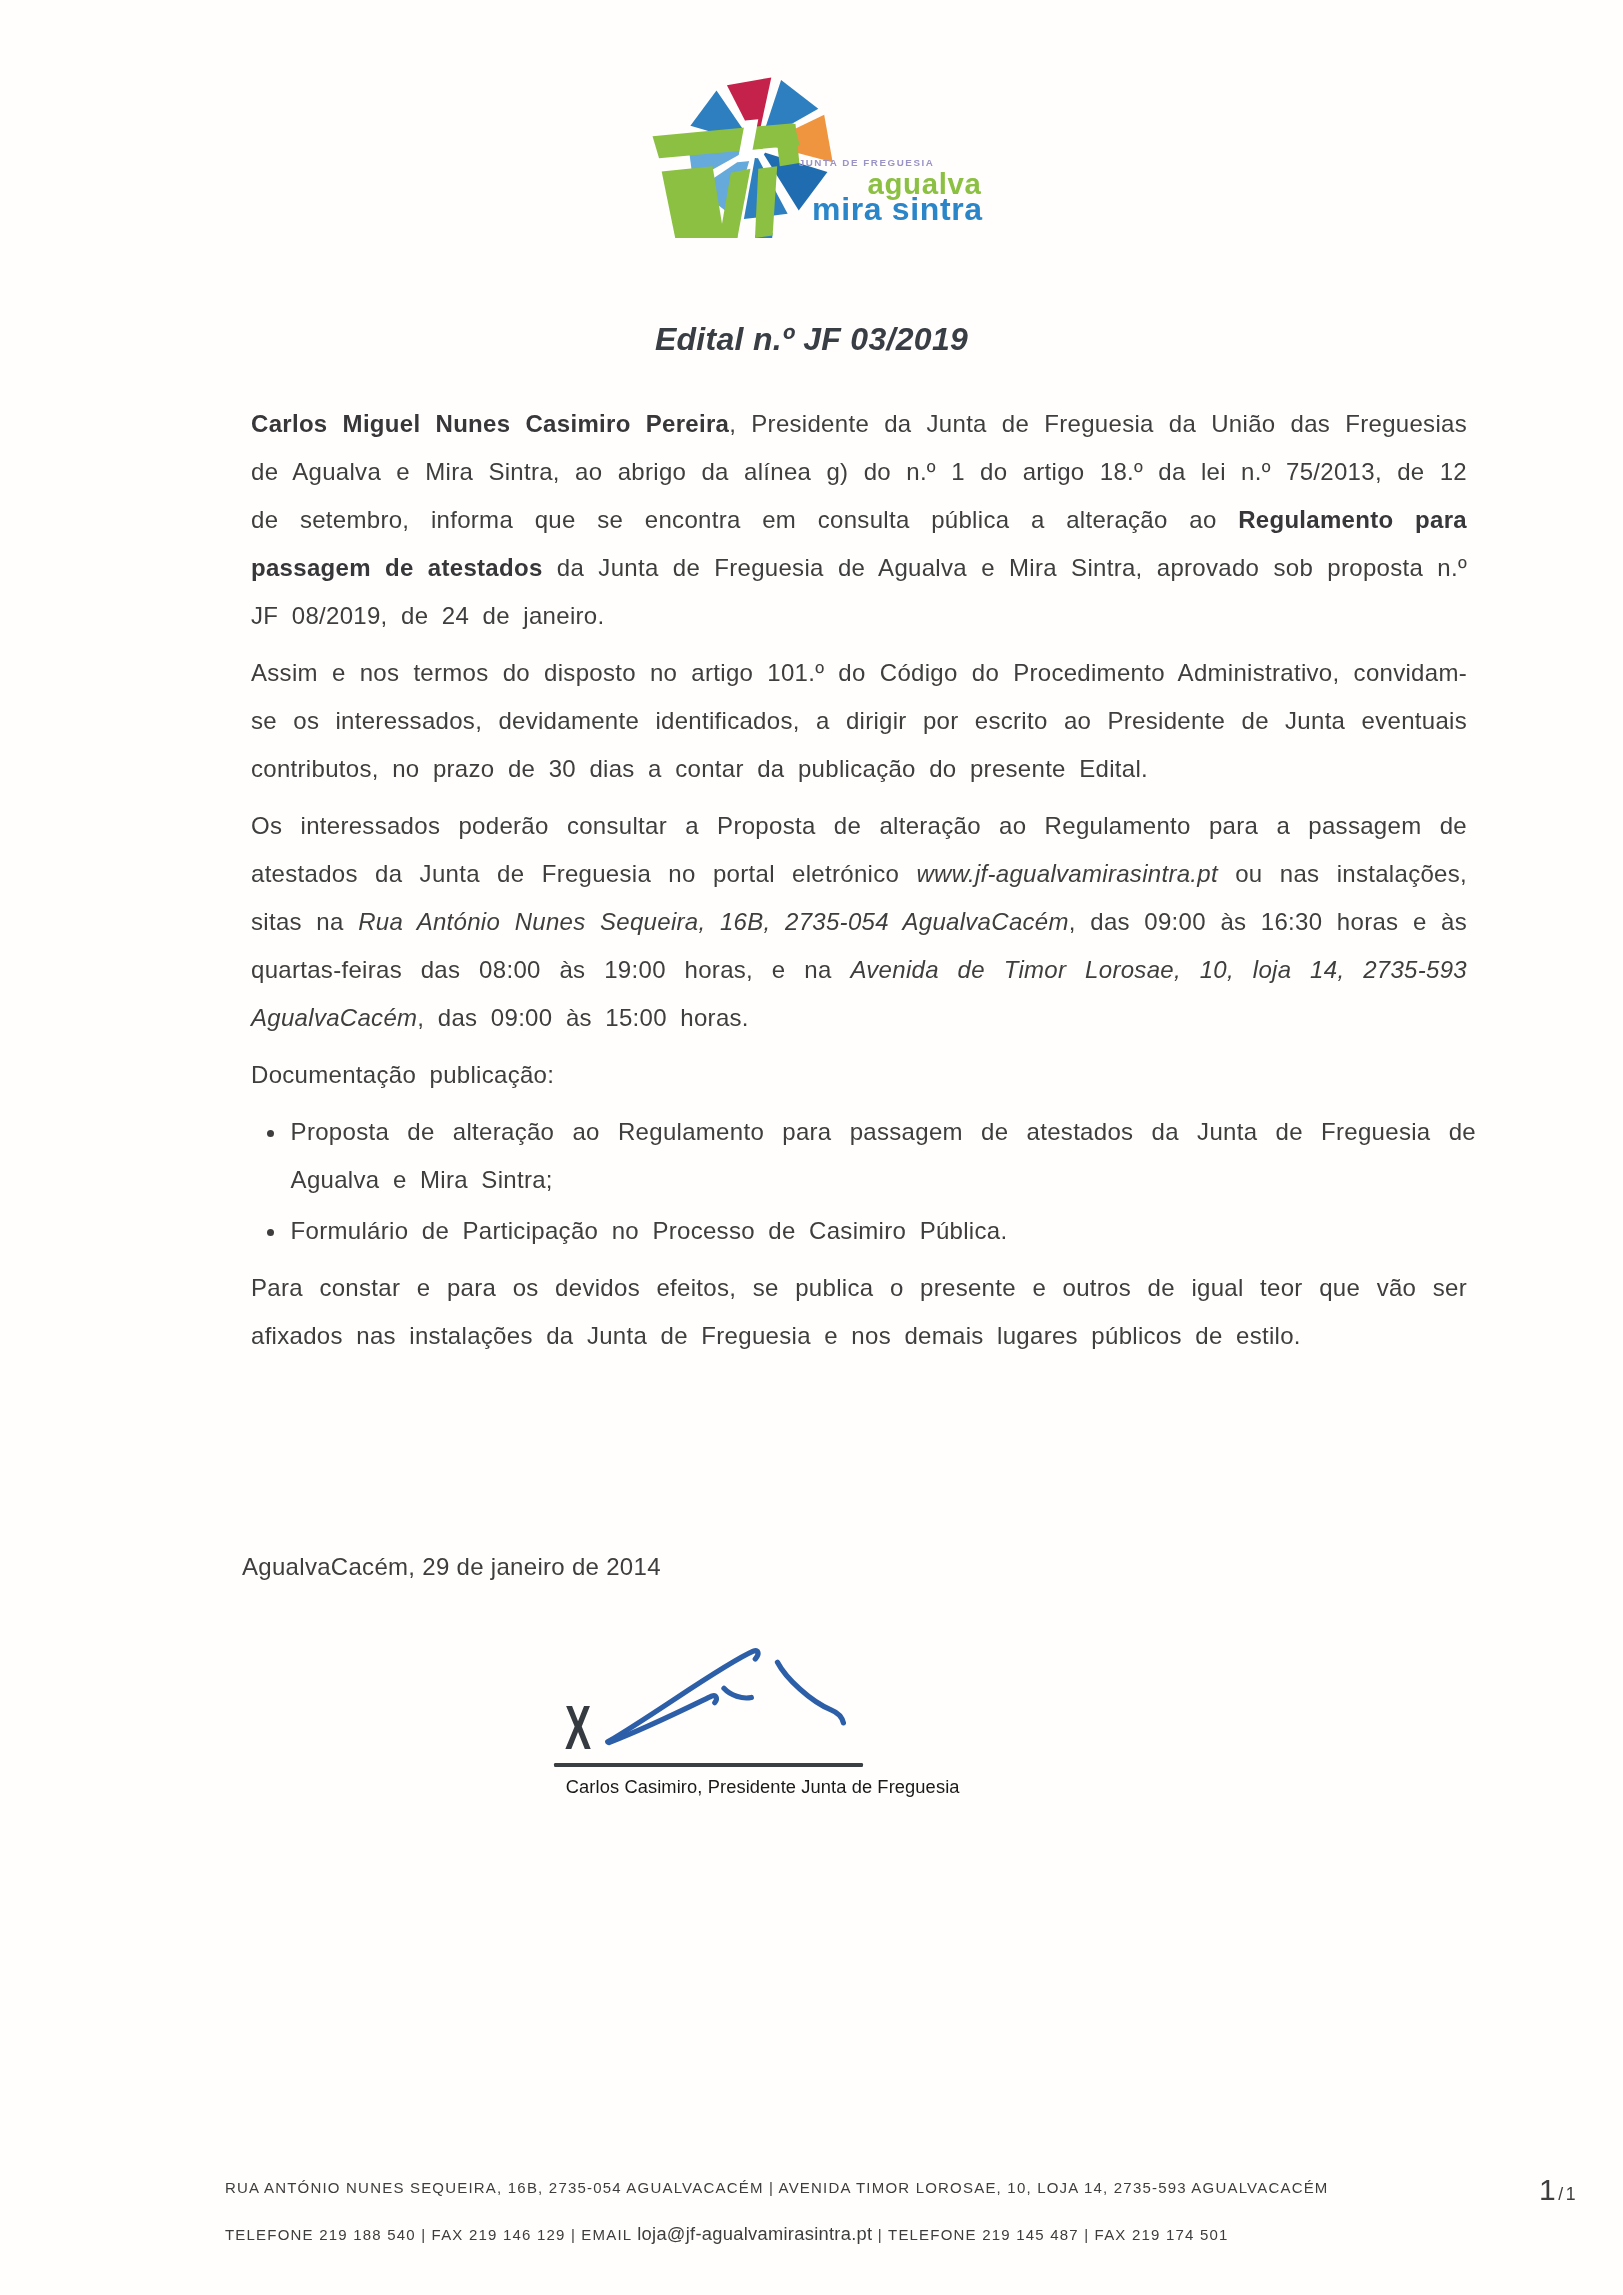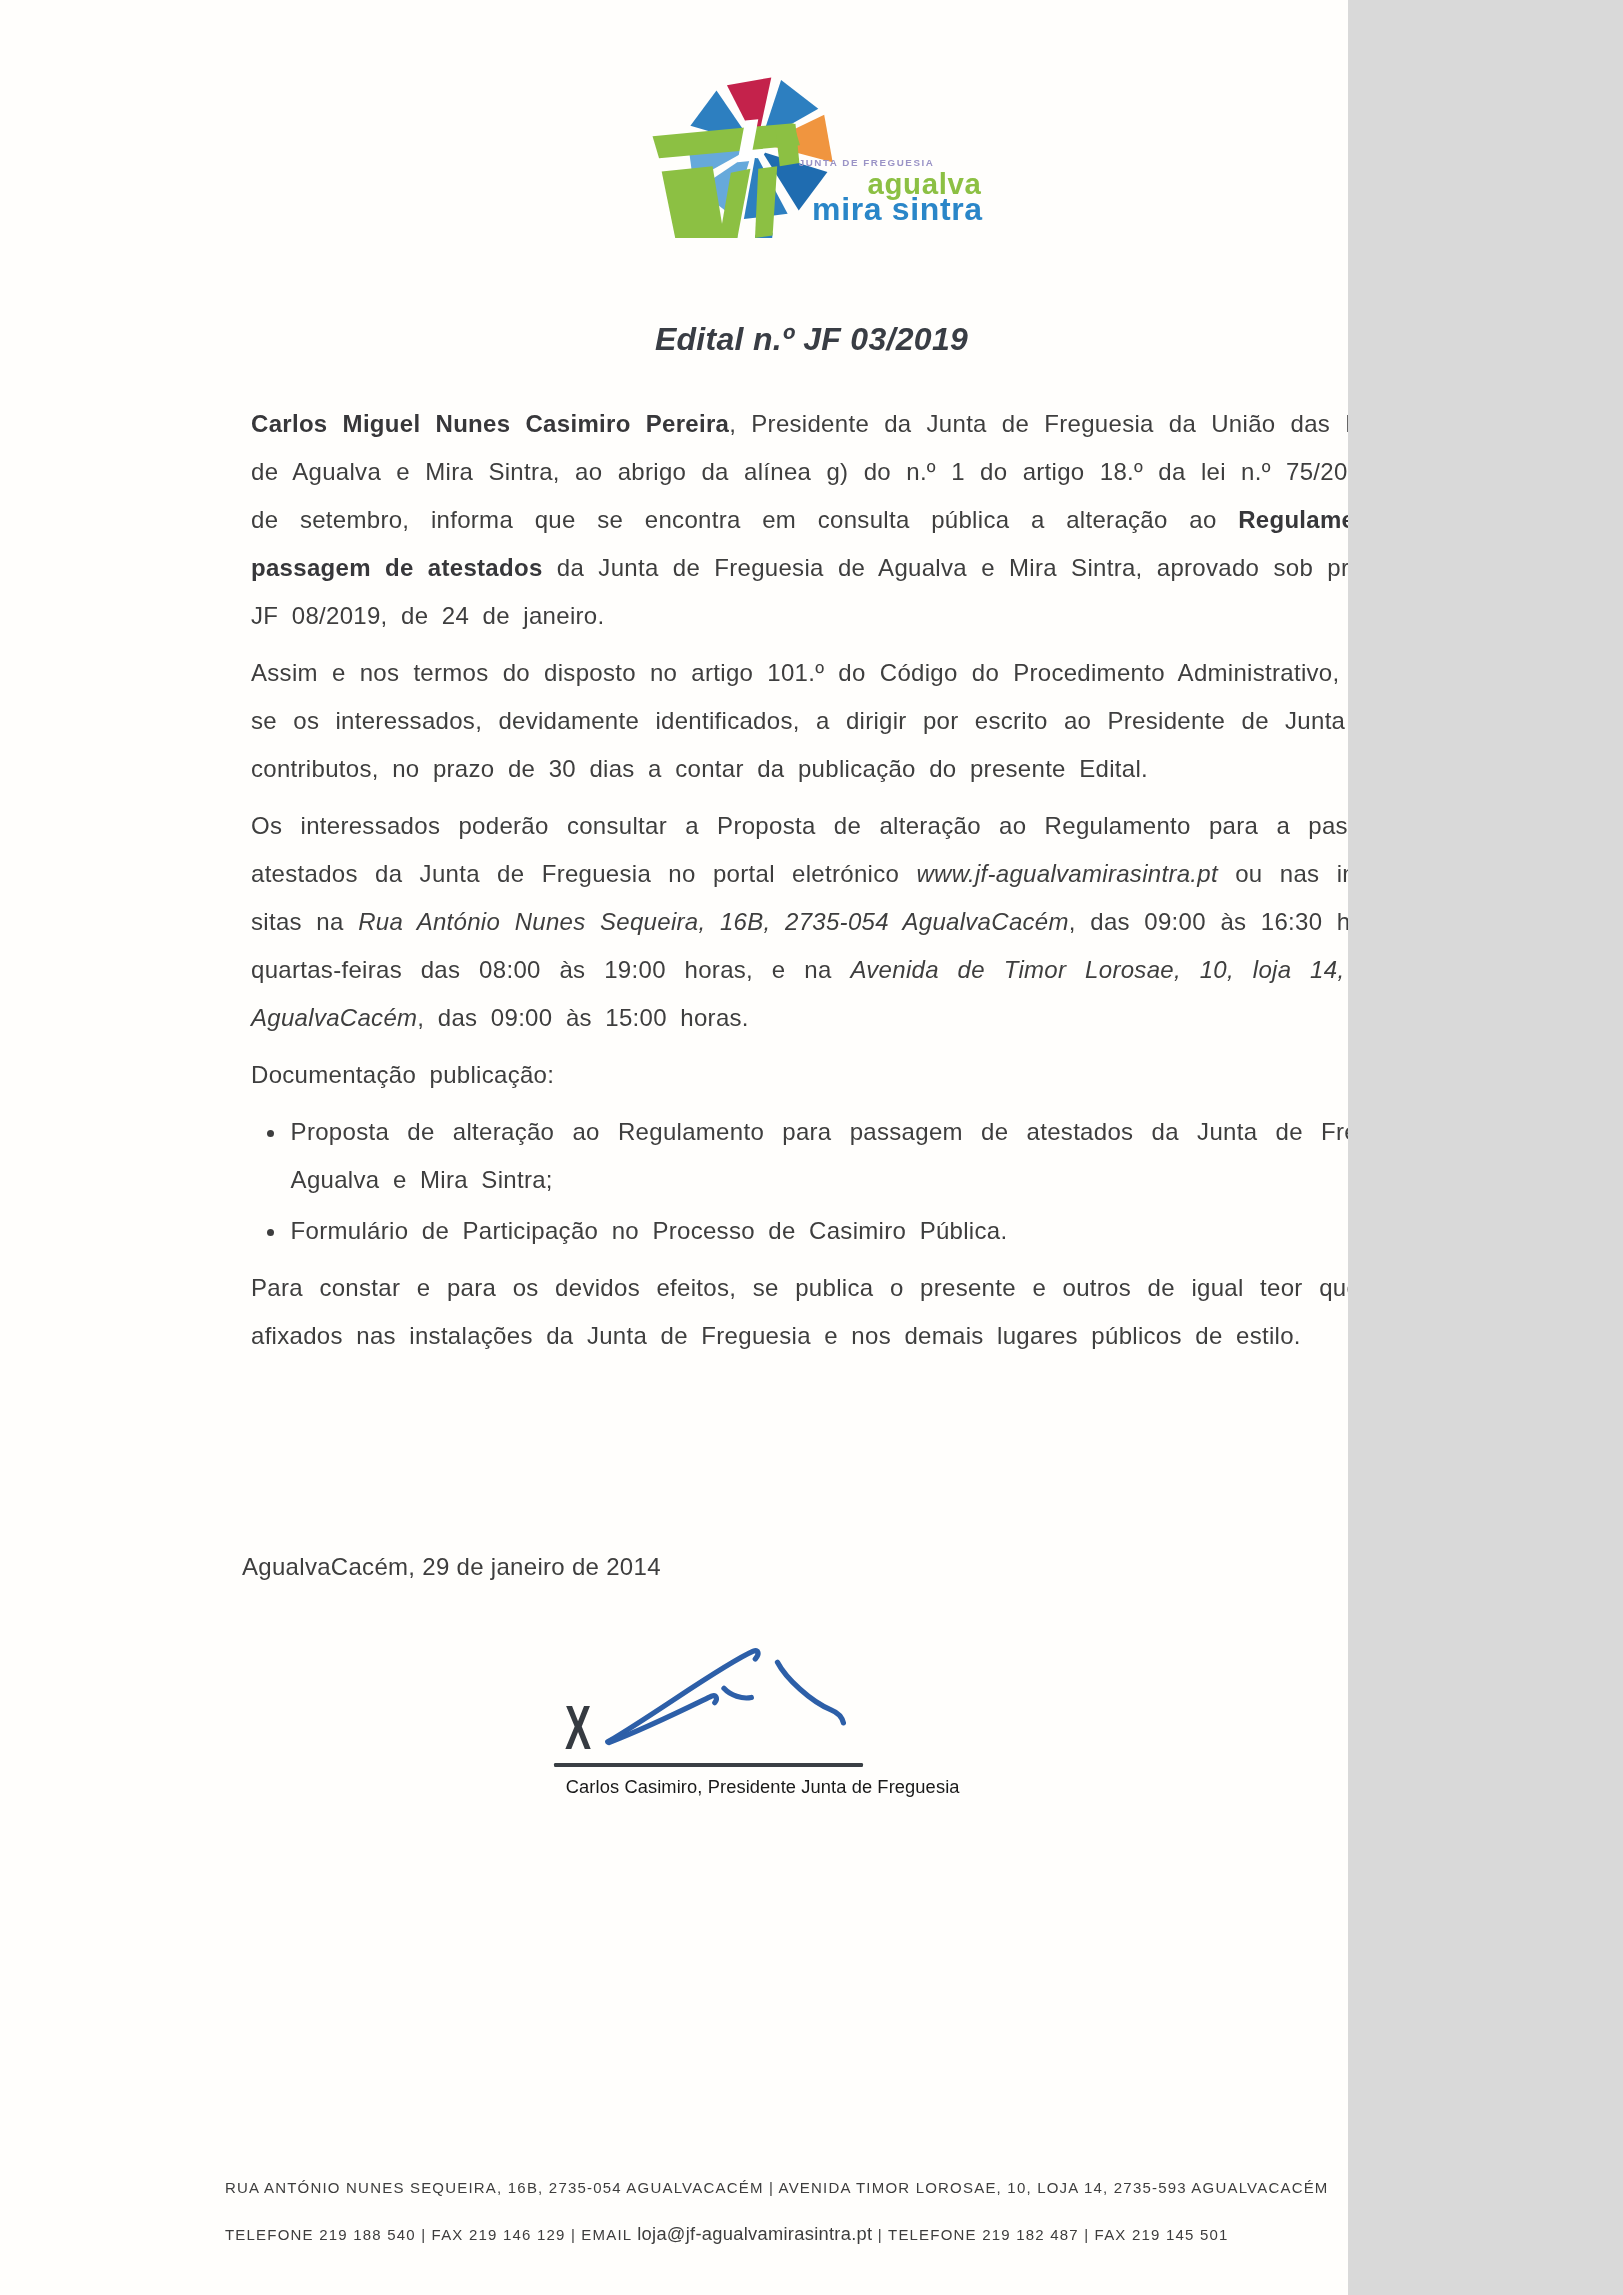--- a/index.html
+++ b/index.html
@@ -1,17 +1,17 @@
 <!DOCTYPE html>
 <html lang="pt" style="font-size:10.5px"><head>
 <meta charset="utf-8">
 <style>
   html,body { margin:0; padding:0; background:#d9d9d9; }
   .page {
-    position:relative; width:1348px; height:2295px;
+    position:relative; width:1623px; height:2295px;
     background:#fffefc; overflow:hidden;
     font-family:"Liberation Sans", sans-serif; color:#3e3e3e;
   }
 
   
   .logo { position:absolute; left:647px; top:67px; width:340px; height:171px; }
   .lg-tag { font-size:15px; font-weight:bold; letter-spacing:2.4px; }
   .lg-a   { font-size:45px; font-weight:bold; letter-spacing:1px; }
   .lg-m   { font-size:49px; font-weight:bold; letter-spacing:1px; }
 
@@ -123,21 +123,21 @@
         <path d="M 188 74 C 198 85 216 91 230 88"></path>
         <path d="M 270 34 C 283 59 321 94 352 107 C 362 111 369 118 371 127"></path>
       </g>
     </svg>
     <div class="sig-line"></div>
     <div class="sig-cap">Carlos Casimiro, Presidente Junta de Freguesia</div>
   </div>
 
   <div class="footer">
     <div class="f1">RUA ANTÓNIO NUNES SEQUEIRA, 16B, 2735-054 AGUALVACACÉM  |  AVENIDA TIMOR LOROSAE, 10, LOJA 14, 2735-593 AGUALVACACÉM</div>
-    <div class="f2"><span>TELEFONE  219 188 540  |  FAX  219 146 129  |  EMAIL  </span><span class="femail">loja@jf-agualvamirasintra.pt</span><span>  |  TELEFONE  219 182 487  |  FAX  219 145 501</span></div>
+    <div class="f2"><span>TELEFONE  219 188 540  |  FAX  219 146 129  |  EMAIL  </span><span class="femail">loja@jf-agualvamirasintra.pt</span><span>  |  TELEFONE  219 145 487  |  FAX  219 174 501</span></div>
   </div>
 
   <div class="pagenum">
     <span class="pn-big">1</span><span class="pn-small">/</span><span class="pn-small">1</span>
   </div>
 
 </div>
 
 
 </body></html>

